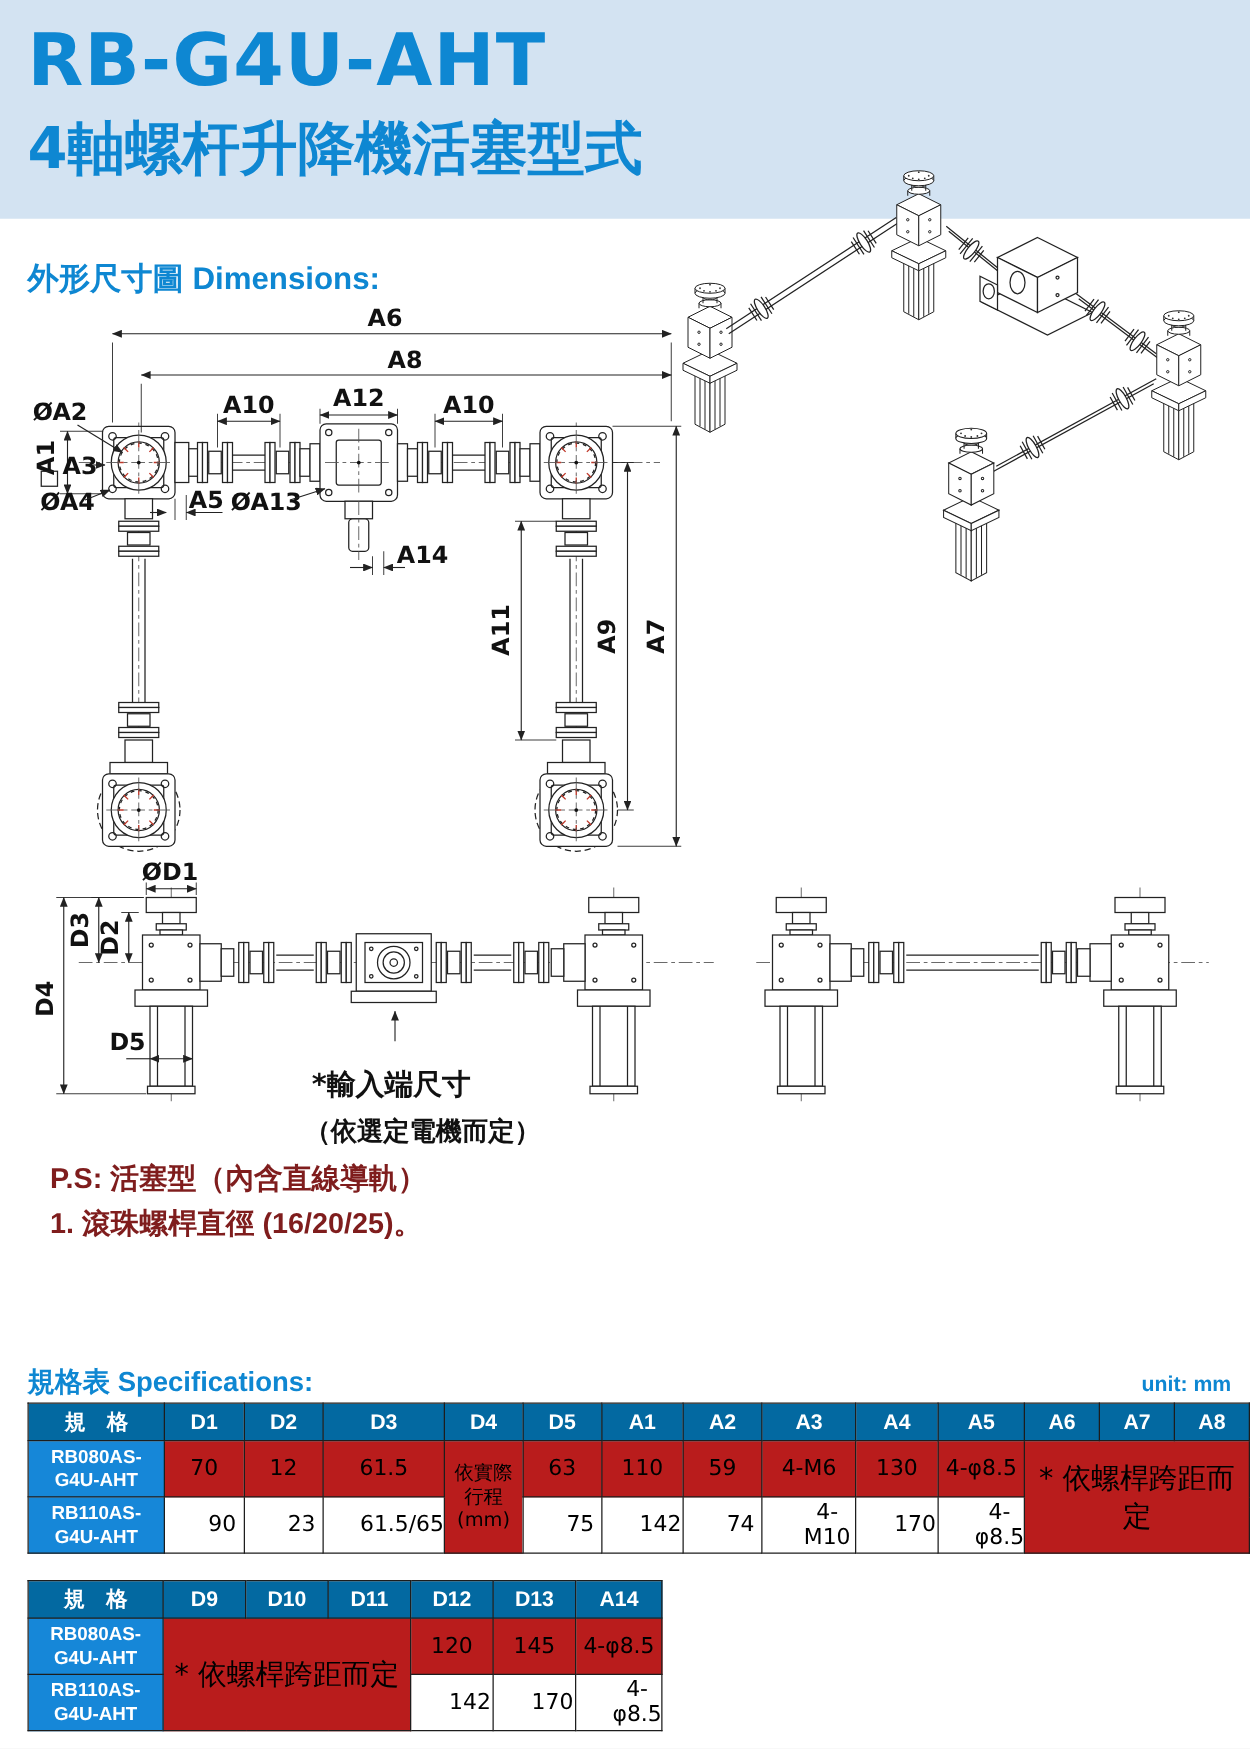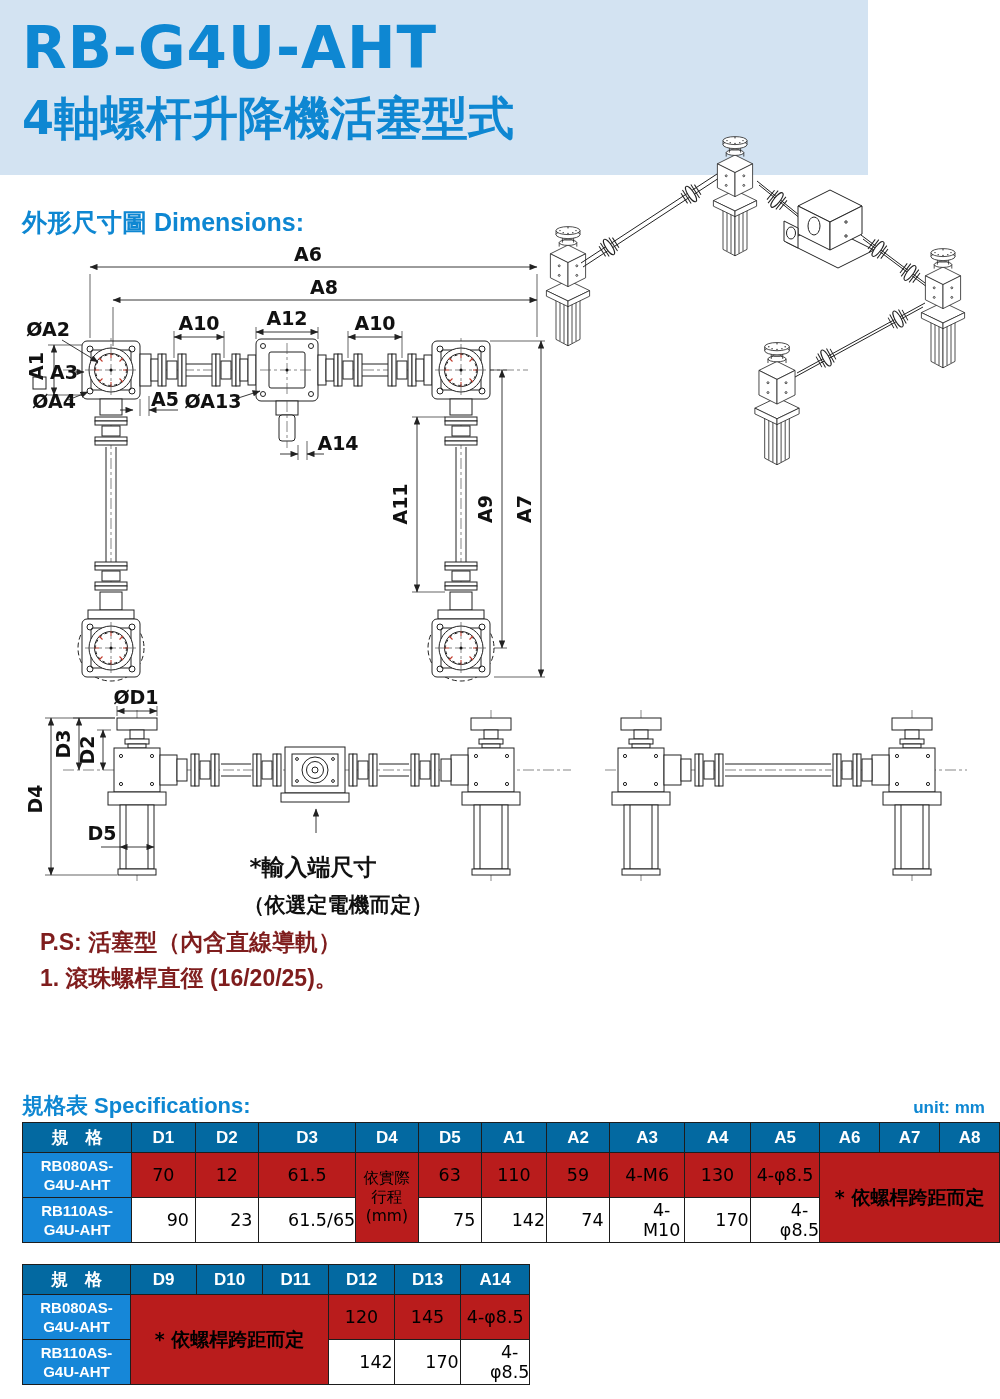--- a/index.html
+++ b/index.html
@@ -1,39 +1,39 @@
 <!DOCTYPE html>
 <html><head>
 <meta charset="utf-8">
 <style>
   html,body{margin:0;padding:0;background:#eee;}
   .page{position:relative;width:1000px;height:1399px;background:#fff;overflow:hidden;
         font-family:"Liberation Sans","DejaVu Sans",sans-serif;}
-  .band{position:absolute;left:0;top:0;width:868px;height:175px;background:#d3e3f2;}
+  .band{position:absolute;left:0;top:0;width:1000px;height:175px;background:#d3e3f2;}
   .title{position:absolute;left:22px;top:14px;font-size:58px;font-weight:900;color:#0e87d2;
          letter-spacing:1px;font-family:"DejaVu Sans",sans-serif;}
   .subtitle{position:absolute;left:22px;top:88px;font-size:46px;font-weight:900;color:#0e87d2;
          font-family:"DejaVu Sans",sans-serif;}
   .dims-heading{position:absolute;left:22px;top:194px;font-size:25px;font-weight:bold;color:#0e87d2;margin-top:12px;}
   .notes{position:absolute;left:40px;top:924px;color:#7f1d1d;font-size:23px;font-weight:600;line-height:36px;}
   .specs-row{position:absolute;left:22px;top:1091px;width:963px;display:flex;justify-content:space-between;align-items:baseline;}
   .specs-heading{font-size:22px;font-weight:bold;color:#0e87d2;}
   .unit-label{font-size:17px;font-weight:600;color:#0e87d2;}
   table.spec{position:absolute;border-collapse:collapse;table-layout:fixed;background:#fff;}
   #t1{left:22px;top:1122px;}
   #t2{left:22px;top:1264px;}
   table.spec th,table.spec td{border:1.6px solid #1d1d1d;text-align:center;vertical-align:middle;padding:0;}
   table.spec th{background:#0369a1;color:#fff;font-size:17px;font-weight:bold;height:29px;}
   td.model{background:#1687d8;color:#fff;font-size:15px;font-weight:bold;white-space:pre-line;line-height:19px;}
   tr.r1 td.val{background:#b91c1c;}
   tr.r2 td.val{background:#fff;padding-left:29px;}
   td.val{color:#000;font-size:17.5px;height:44px;font-family:"DejaVu Sans",sans-serif;}
   td.merged{background:#dae8f4;color:#000;}
   td.d4cell{font-size:15.5px;white-space:pre-line;line-height:19px;}
-  td.spannote{font-size:19px;font-weight:bold;}
+  td.spannote{font-size:23px;font-weight:normal;}
   svg{position:absolute;overflow:visible;}
   svg .ln{fill:none;stroke:#222;stroke-width:1;}
   svg .fw{fill:#fff;stroke:#222;stroke-width:1;}
   svg .cl{fill:none;stroke:#555;stroke-width:.7;stroke-dasharray:11 3 3 3;}
   svg .dm{fill:none;stroke:#222;stroke-width:.9;}
   svg .dmx{fill:none;stroke:#222;stroke-width:.7;}
   svg .rd{stroke:#c0392b;stroke-width:1.1;fill:none;}
   svg text.lb{font:bold 19px "DejaVu Sans",sans-serif;fill:#111;text-anchor:middle;}
   svg text.lbc{font:bold 23px "DejaVu Sans",sans-serif;fill:#111;text-anchor:middle;}
   svg text.lbc2{font:600 21px "DejaVu Sans",sans-serif;fill:#111;text-anchor:middle;}

